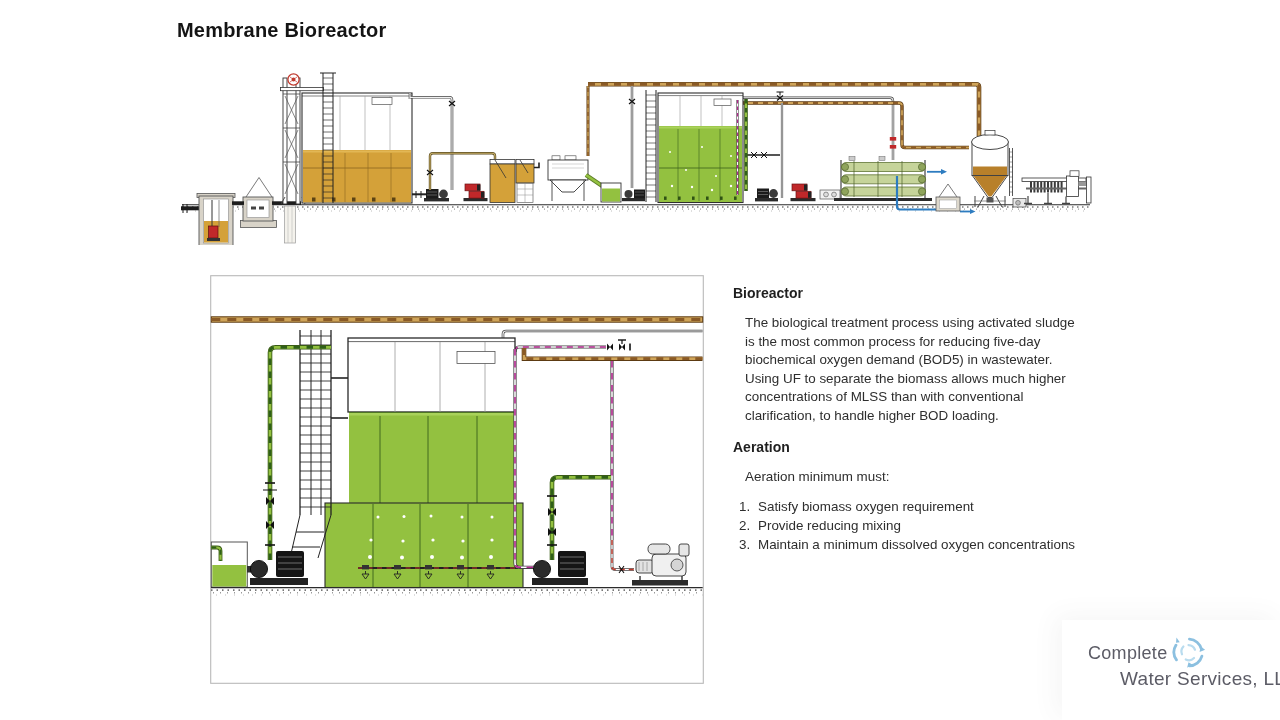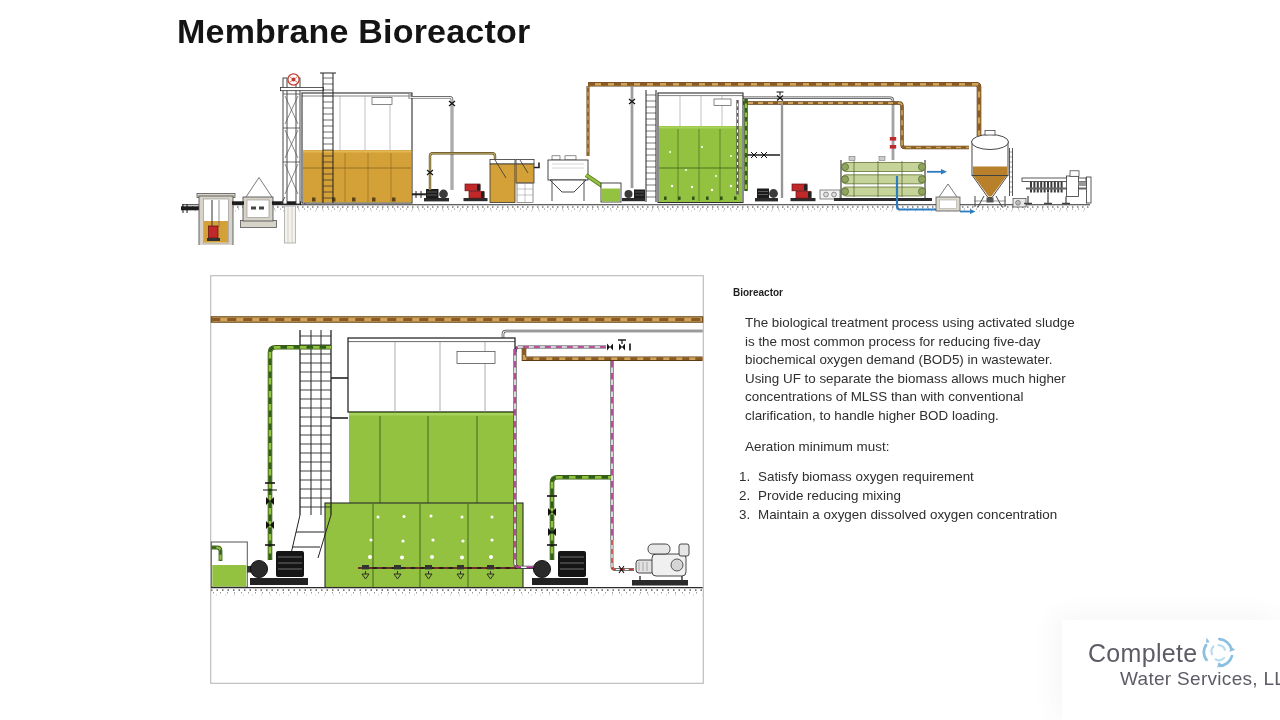--- a/index.html
+++ b/index.html
@@ -3,43 +3,43 @@
 <meta charset="utf-8">
 <style>
   html,body{margin:0;padding:0;}
   body{
     width:1280px;height:720px;position:relative;overflow:hidden;
     background:#ffffff;
     font-family:"Liberation Sans","DejaVu Sans",sans-serif;
   }
   .abs{position:absolute;}
   #slide-title{
-    left:177px;top:12px;font-size:34px;font-weight:700;color:#141414;
+    left:177px;top:19px;font-size:20px;font-weight:700;color:#141414;
     letter-spacing:.2px;white-space:nowrap;
   }
   #top-diagram{left:180px;top:60px;width:912px;height:185px;}
   #detail-diagram{left:210px;top:275px;width:494px;height:409px;}
   #right-panel{
     left:733px;top:284px;width:358px;color:#2e2e2e;
     font-size:13.4px;line-height:18.6px;
   }
   #right-panel h3{
-    margin:0 0 4px 0;font-size:10px;line-height:18px;color:#1f1f1f;
+    margin:0 0 4px 0;font-size:14px;line-height:18px;color:#1f1f1f;
   }
   #right-panel p{margin:12px;}
   .section-gap{margin-top:26px;}
   #aeration-list{margin:5px 0 0 0;padding-left:21px;}
   #aeration-list li{margin:0;padding-left:4px;line-height:18.8px;}
   #logo-card{
     left:1062px;top:620px;width:218px;height:100px;background:#ffffff;
     box-shadow:-6px -4px 24px rgba(80,80,90,.06);
   }
   #logo{left:1076px;top:636px;width:220px;color:#5c5c66;}
   #logo .row1{display:flex;align-items:center;padding-left:12px;}
-  #logo-line1{font-size:25px;letter-spacing:.3px;}
+  #logo-line1{font-size:18px;letter-spacing:.3px;}
   #logo-swirl{width:37px;height:37px;margin-left:3px;margin-top:-2px;}
   #logo-line2{
     display:block;margin-left:44px;margin-top:-3px;font-size:19px;
     letter-spacing:.3px;white-space:nowrap;
   }
 </style>
 </head>
 <body>
 
 <div id="slide-title" class="abs">Membrane Bioreactor</div>
@@ -523,25 +523,26 @@
     <line x1="211" y1="587.6" x2="702.7" y2="587.6" stroke="#2b2b2b" stroke-width="1.3"></line>
     <line x1="211" y1="590.2" x2="702.7" y2="590.2" stroke="#777" stroke-width="1.8" stroke-dasharray="1.5 4"></line>
     <line x1="213" y1="592.8" x2="702.7" y2="592.8" stroke="#9a9a9a" stroke-width="1.4" stroke-dasharray="1 6"></line>
     <line x1="216" y1="595" x2="702.7" y2="595" stroke="#bdbdbd" stroke-width="1" stroke-dasharray="1 8"></line>
   </g>
 </svg>
 
 <div id="right-panel" class="abs">
   <h3>Bioreactor</h3>
   <p>The biological treatment process using activated sludge is the most common process for reducing five-day biochemical oxygen demand (BOD5) in wastewater. Using UF to separate the biomass allows much higher concentrations  of MLSS than with conventional clarification, to handle higher BOD loading.</p>
+  <h3 class="section-gap">Aeration</h3>
   <p>Aeration minimum must:</p>
   <ol id="aeration-list">
     <li>Satisfy biomass oxygen requirement</li>
     <li>Provide reducing mixing</li>
-    <li>Maintain a oxygen dissolved oxygen concentration</li>
+    <li>Maintain a minimum dissolved oxygen concentrations</li>
   </ol>
 </div>
 
 <div id="logo-card" class="abs"></div>
 <div id="logo" class="abs">
   <div class="row1">
     <span id="logo-line1">Complete</span>
     <svg id="logo-swirl" viewBox="0 0 40 40">
       <g fill="none" stroke="#8cc0e0" stroke-width="3" stroke-linecap="round">
         <path d="M21,5.5 A 14.5 14.5 0 0 1 34,16.5"></path>

